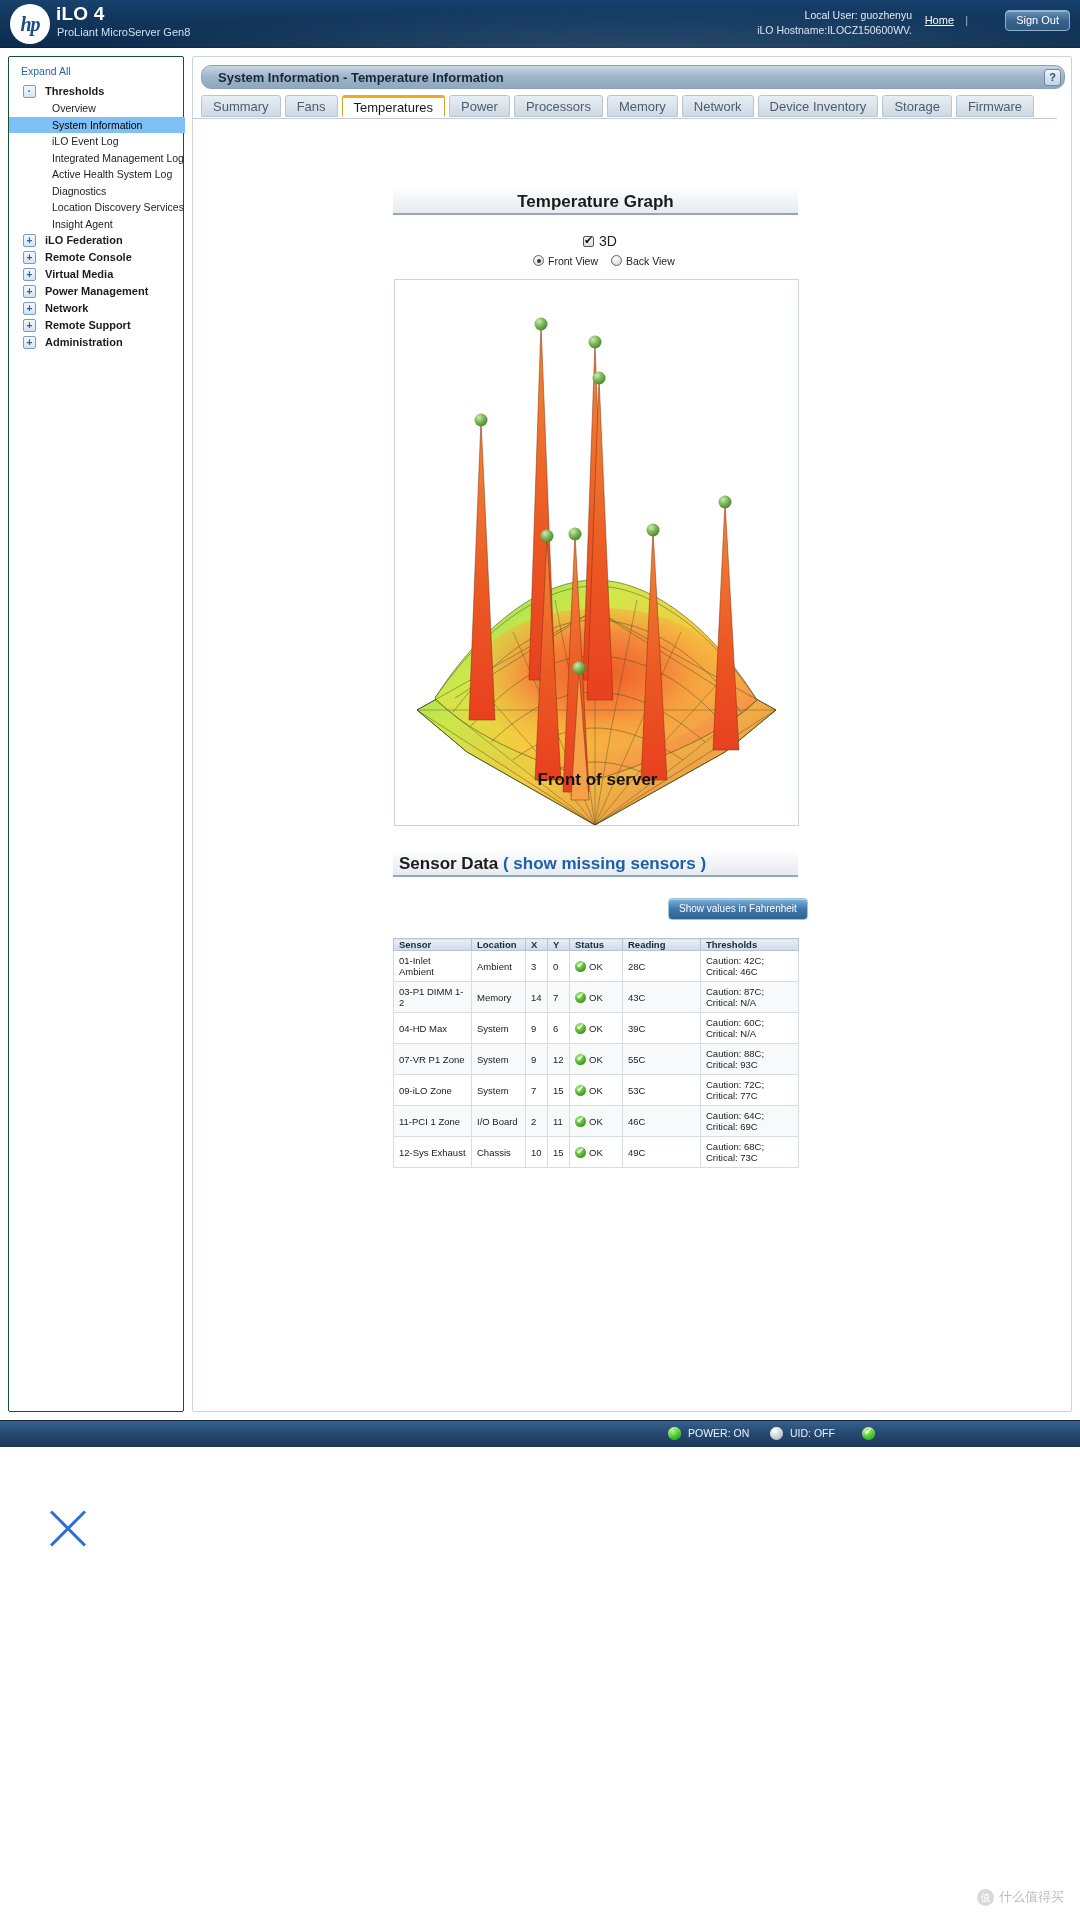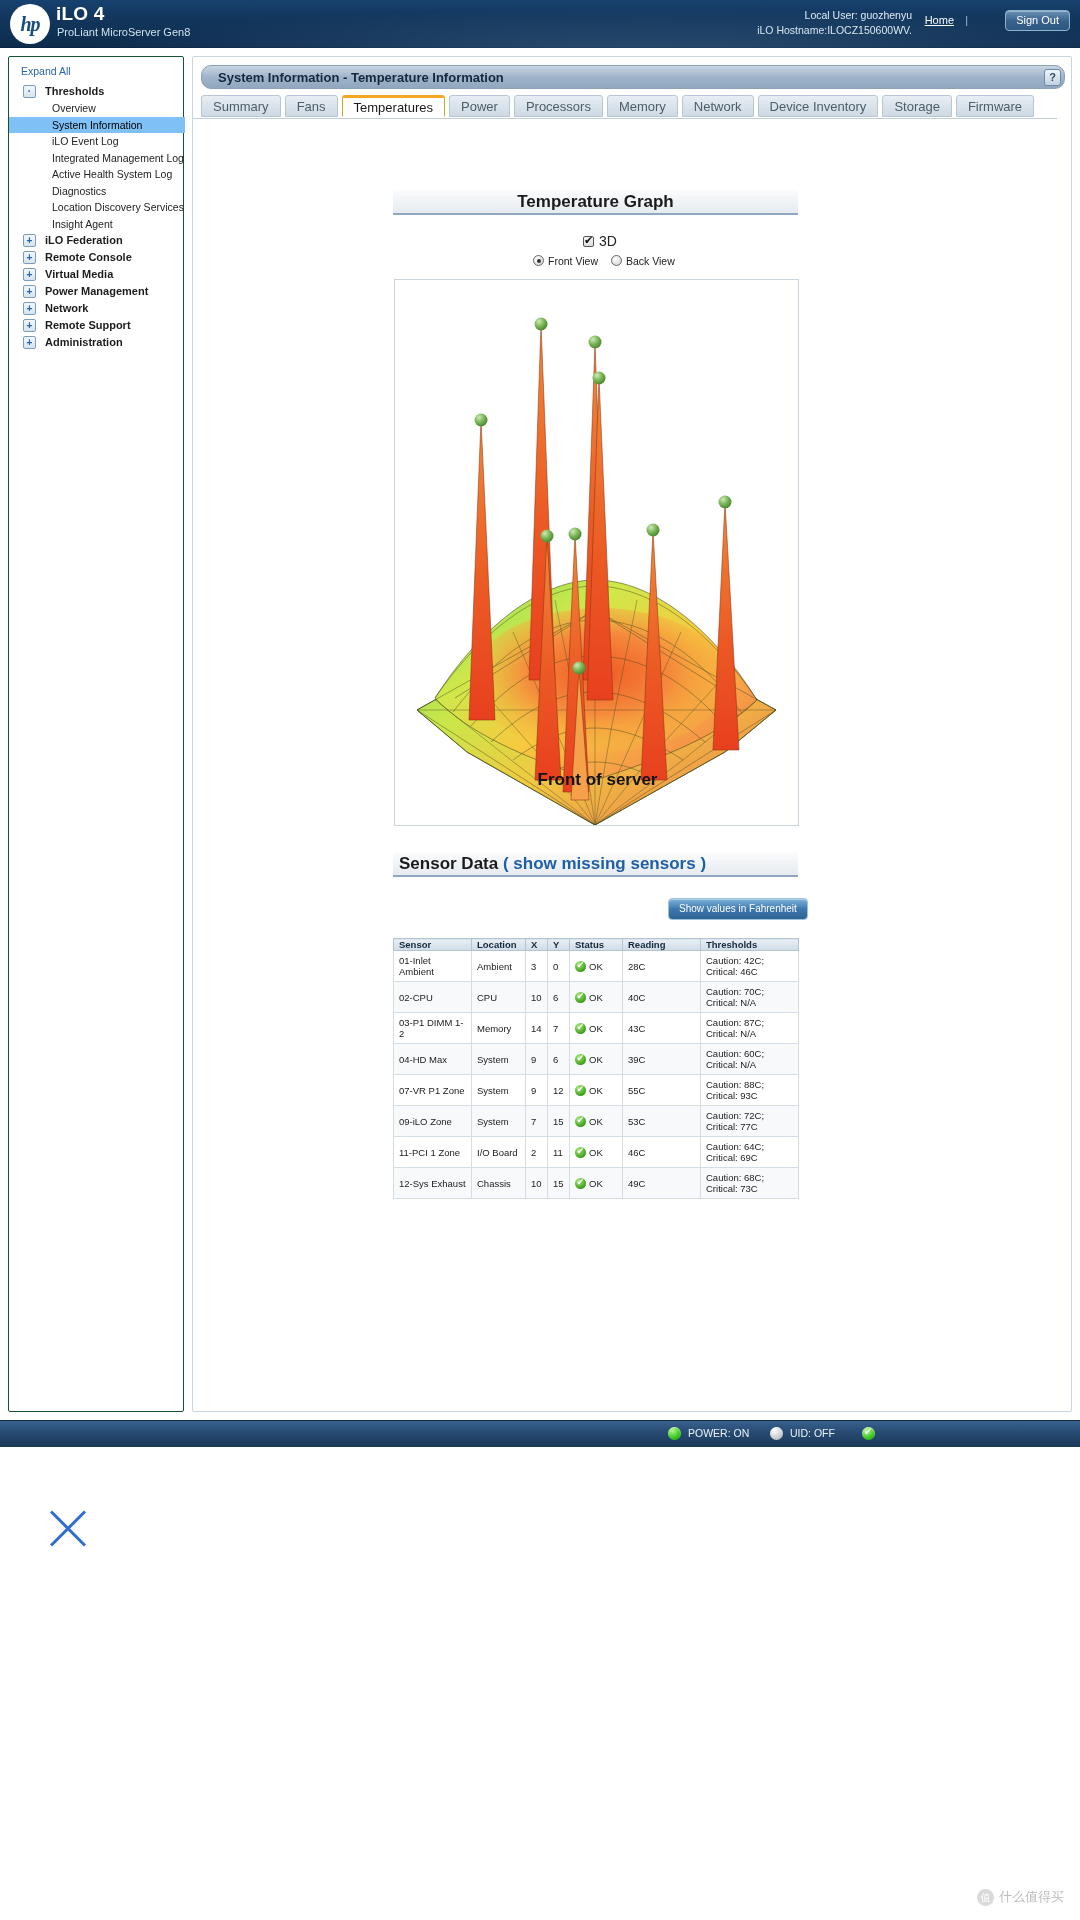--- a/index.html
+++ b/index.html
@@ -440,29 +440,20 @@
             <tr>
               <td>01-Inlet Ambient</td>
               <td>Ambient</td>
               <td>3</td>
               <td>0</td>
               <td><span class="okdot"></span><span>OK</span></td>
               <td>28C</td>
               <td><span>Caution: 42C;</span><br><span>Critical: 46C</span></td>
             </tr>
             <tr>
-              <td>02-CPU</td>
-              <td>CPU</td>
-              <td>10</td>
-              <td>6</td>
-              <td><span class="okdot"></span><span>OK</span></td>
-              <td>40C</td>
-              <td><span>Caution: 70C;</span><br><span>Critical: N/A</span></td>
-            </tr>
-            <tr>
               <td>03-P1 DIMM 1-2</td>
               <td>Memory</td>
               <td>14</td>
               <td>7</td>
               <td><span class="okdot"></span><span>OK</span></td>
               <td>43C</td>
               <td><span>Caution: 87C;</span><br><span>Critical: N/A</span></td>
             </tr>
             <tr>
               <td>04-HD Max</td>

